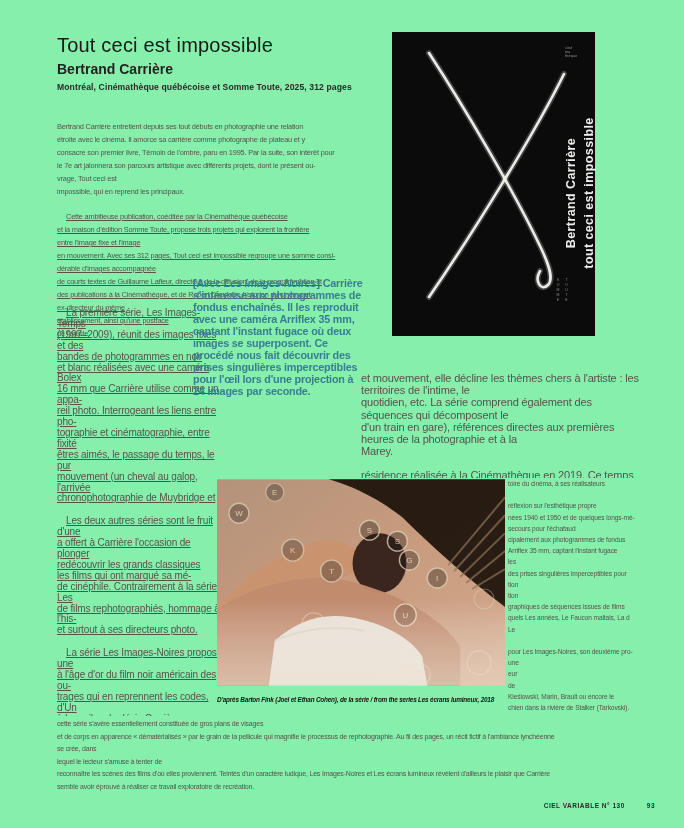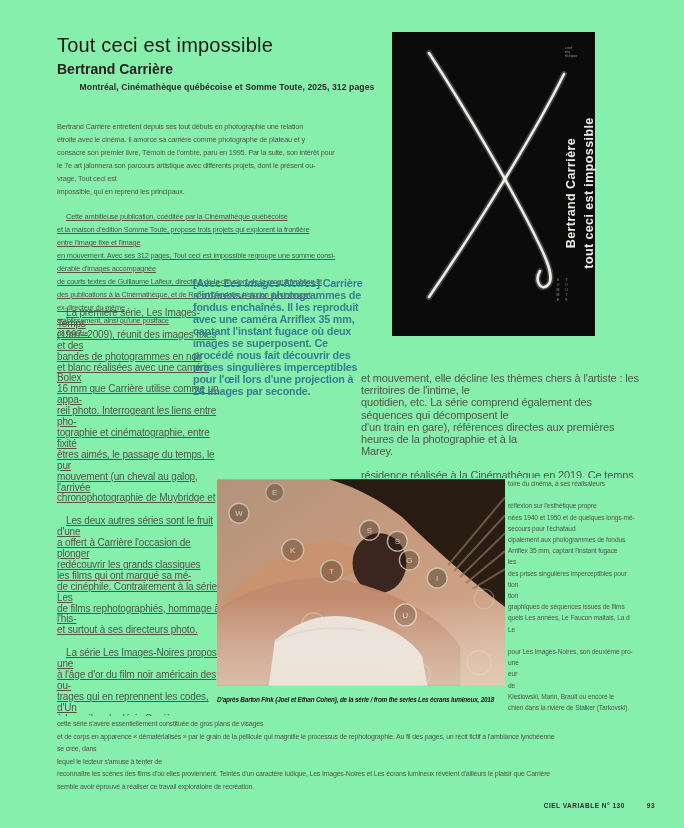--- a/index.html
+++ b/index.html
@@ -2,21 +2,21 @@
 <html><head>
 <meta charset="utf-8">
 <style>
   html,body{margin:0;padding:0;}
   body{font-family:"Liberation Sans",sans-serif;}
   .page{position:relative;width:684px;height:828px;background:#86efac;overflow:hidden;color:#4b4a43;}
   .abs{position:absolute;}
   
   .title{font-size:20px;font-weight:400;color:#191915;letter-spacing:.2px;}
   .author{font-size:14px;font-weight:600;color:#23221e;}
-  .imprint{font-size:8.6px;font-weight:700;color:#2a2925;letter-spacing:.1px;text-align:center;}
+  .imprint{font-size:8.6px;font-weight:700;color:#2a2925;letter-spacing:.1px;}
   
   .body-txt{font-size:7.4px;line-height:13px;letter-spacing:-.2px;color:#55534b;white-space:pre-line;text-align:justify;}
   .col-txt{font-size:10px;line-height:10.9px;letter-spacing:-.15px;color:#55534b;white-space:pre-line;}
   .rcol-txt{font-size:11px;line-height:12.2px;letter-spacing:-.15px;color:#55534b;white-space:pre-line;}
   .scol-txt{font-size:6.6px;line-height:11.2px;letter-spacing:-.1px;color:#55534b;white-space:pre-line;}
   .bot-txt{font-size:7px;line-height:12.6px;letter-spacing:-.2px;color:#55534b;white-space:pre-line;}
   .para{margin:12px 0 4px 0;}
   .indent{text-indent:9px;text-decoration:underline;}
   
   .quote{font-size:10.8px;line-height:12px;letter-spacing:-.2px;font-weight:600;color:#377e92;}

